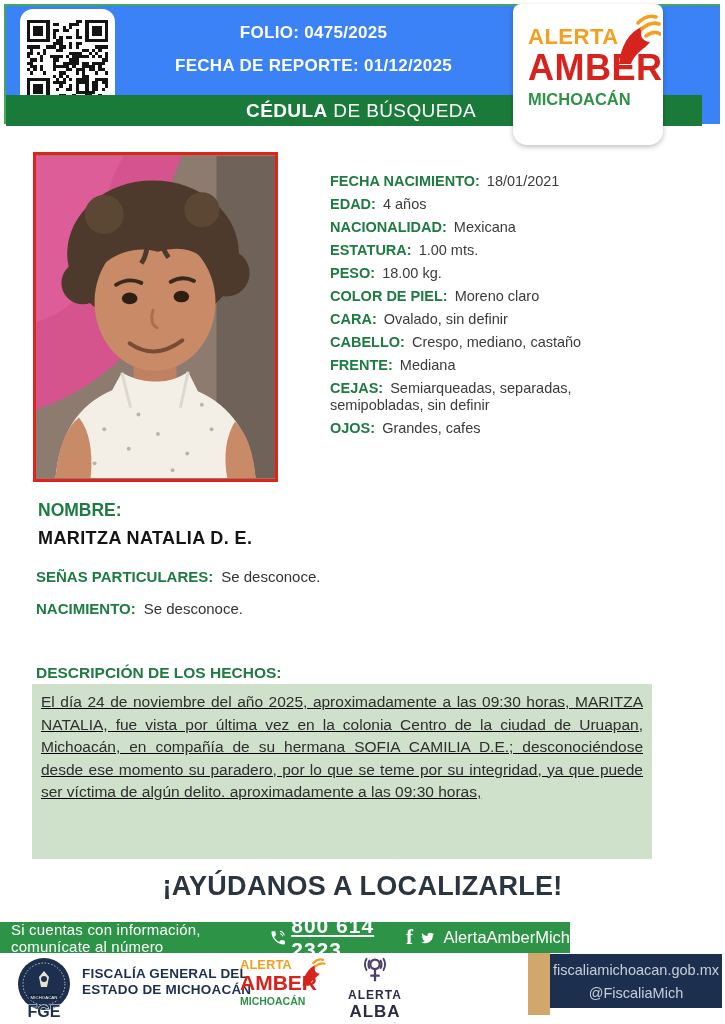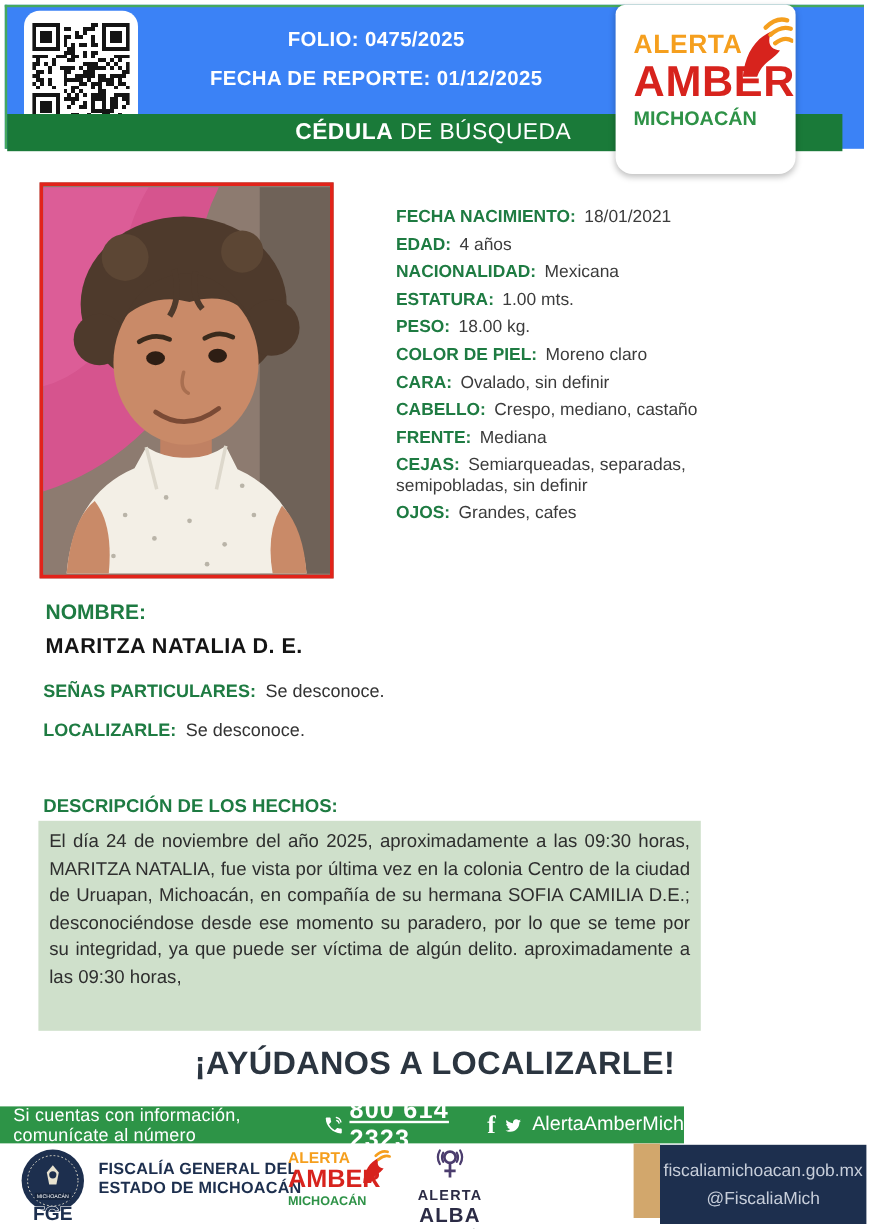--- a/index.html
+++ b/index.html
@@ -42,22 +42,22 @@
   .nombre { position:absolute; left:38px; top:500px; }
   .nombre .nl { color:#1e7b42; font-weight:bold; font-size:17.5px; }
   .nombre .nv { color:#141414; font-weight:bold; font-size:18px; margin-top:7px; letter-spacing:0.4px; }
   .attrs { position:absolute; left:36px; top:568px; width:640px; }
   .arow { font-size:15px; margin-bottom:15px; }
   .alabel { color:#1e7b42; font-weight:bold; margin-right:8px; }
   .avalue { color:#333; }
 
   
   .hechos-label { position:absolute; left:36px; top:664px; color:#1e7b42; font-weight:bold; font-size:15.5px; }
-  .hechos-box { position:absolute; left:32px; top:684px; width:552px; height:175px;
-    background:#cfe0cb; padding:7px 9px; }
+  .hechos-box { position:absolute; left:32px; top:684px; width:620px; height:175px;
+    background:#cfe0cb; padding:7px 9px;text-decoration:underline; }
   .hechos-text { font-size:15.5px; line-height:22.5px; color:#2e2e2e; text-align:justify; }
 
   
   .help-line { position:absolute; left:0; top:871px; width:725px; text-align:center;
     color:#2b3540; font-weight:bold; font-size:27px; letter-spacing:0.3px; }
 
   
   .phone-bar { position:absolute; left:0; top:922px; width:570px; height:31px; background:#2d9447;
     display:flex; align-items:center; color:#fff; padding-left:11px; }
   .pb-info { font-size:15px; letter-spacing:0.2px; }
@@ -76,21 +76,21 @@
   .amber-small .l1 { color:#f59f1e; font-size:13px; }
   .amber-small .l2 { color:#d7231d; font-size:21px; margin-top:1px; }
   .amber-small .l3 { color:#2e9247; font-size:10.5px; margin-top:3px; }
   .amber-small .hand { position:absolute; right:6px; top:-2px; width:28px; height:32px; }
   .alba { position:absolute; left:338px; top:2px; width:74px; text-align:center; line-height:1; }
   .alba svg { width:32px; height:30px; }
   .alba .l1 { color:#2b2b45; font-weight:bold; font-size:12px; letter-spacing:1px; margin-top:1px; }
   .alba .l2 { color:#2b2b45; font-weight:bold; font-size:17px; letter-spacing:1px; margin-top:2px; }
   .alba .l3 { color:#9aa0a6; font-size:8.5px; letter-spacing:1px; margin-top:3px; }
   .tan-strip { position:absolute; left:528px; top:0; width:22px; height:62px; background:#d2a76c; }
-  .navy-box { position:absolute; left:550px; top:1px; width:172px; height:66px; background:#1d2f4e;
+  .navy-box { position:absolute; left:550px; top:1px; width:172px; height:54px; background:#1d2f4e;
     display:flex; flex-direction:column; justify-content:center; align-items:center; gap:7px; }
   .navy-box div { color:#c7ceda; font-size:14.5px; }
 </style>
 </head>
 <body>
 
 <div class="page">
 
   <div class="header-band">
     <div class="qr-card">
@@ -471,21 +471,21 @@
     <div class="drow"><span class="dlabel">OJOS:</span><span class="dvalue">Grandes, cafes</span></div>
   </div>
 
   <div class="nombre">
     <div class="nl">NOMBRE:</div>
     <div class="nv">MARITZA NATALIA D. E.</div>
   </div>
 
   <div class="attrs">
     <div class="arow"><span class="alabel">SEÑAS PARTICULARES:</span><span class="avalue">Se desconoce.</span></div>
-    <div class="arow"><span class="alabel">LOCALIZARLE:</span><span class="avalue">Se desconoce.</span></div>
+    <div class="arow"><span class="alabel">NACIMIENTO:</span><span class="avalue">Se desconoce.</span></div>
   </div>
 
   <div class="hechos-label">DESCRIPCIÓN DE LOS HECHOS:</div>
   <div class="hechos-box">
     <div class="hechos-text">El día 24 de noviembre del año 2025, aproximadamente a las 09:30 horas, MARITZA NATALIA, fue vista por última vez en la colonia Centro de la ciudad de Uruapan, Michoacán, en compañía de su hermana SOFIA CAMILIA D.E.; desconociéndose desde ese momento su paradero, por lo que se teme por su integridad, ya que puede ser víctima de algún delito. aproximadamente a las 09:30 horas,</div>
   </div>
 
   <div class="help-line">¡AYÚDANOS A LOCALIZARLE!</div>
 
   <div class="phone-bar">

